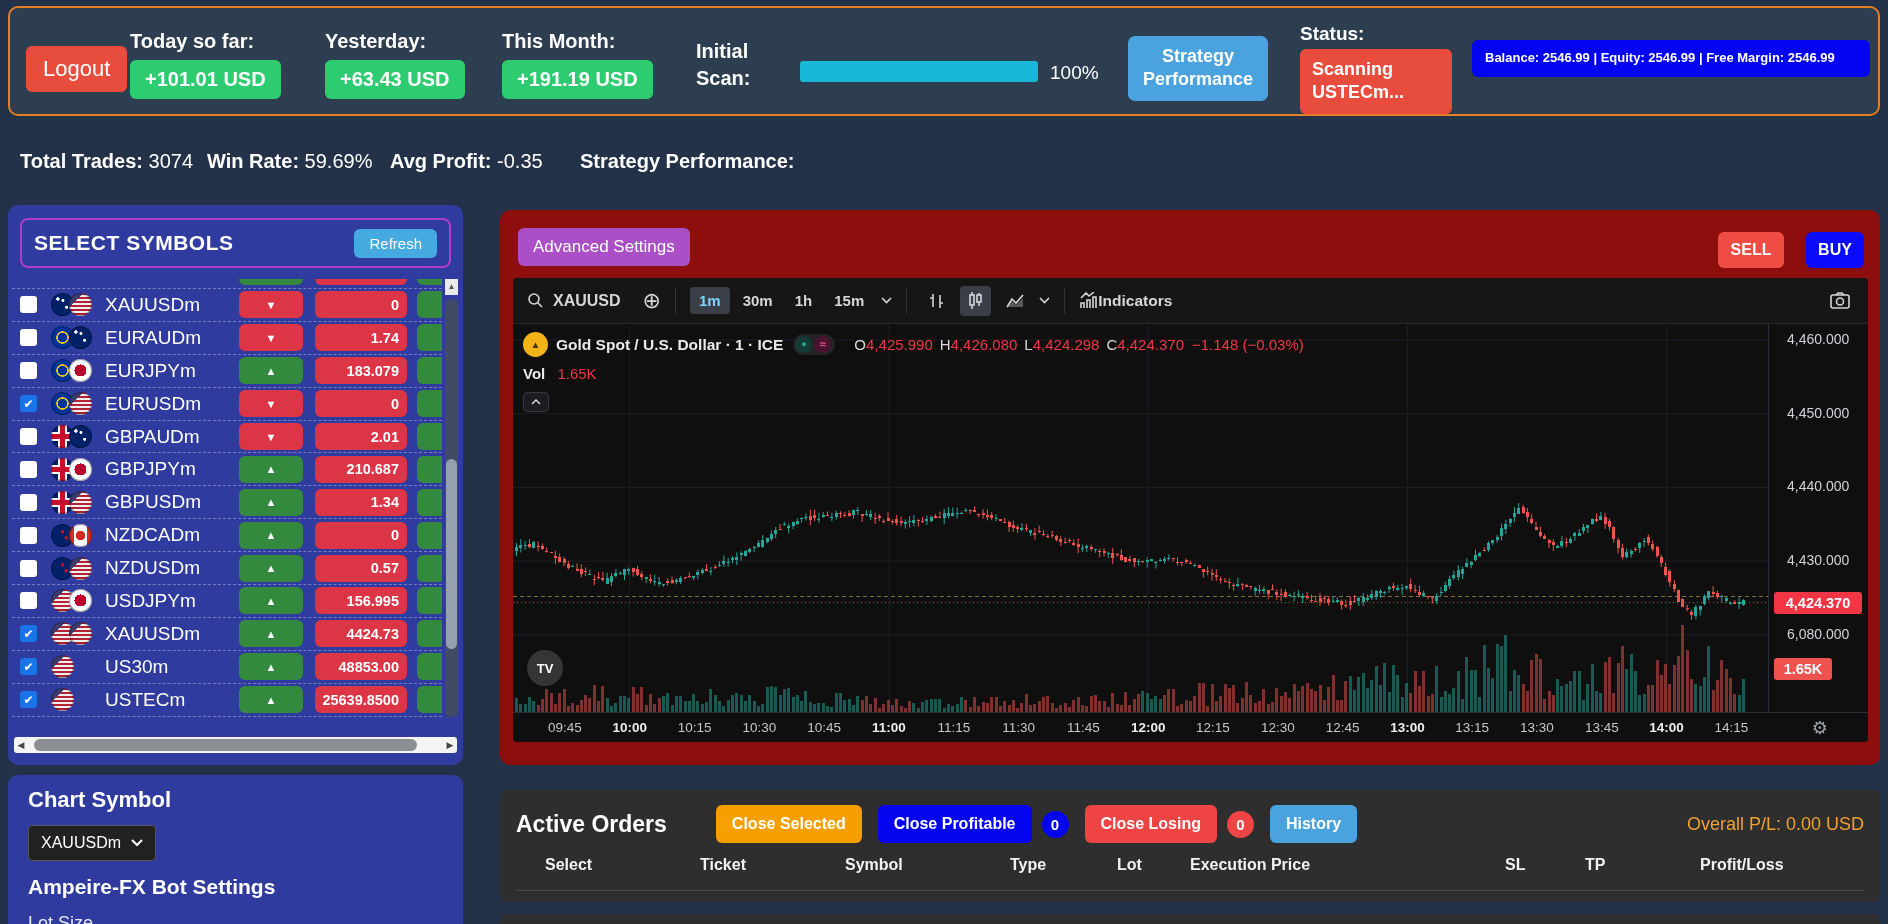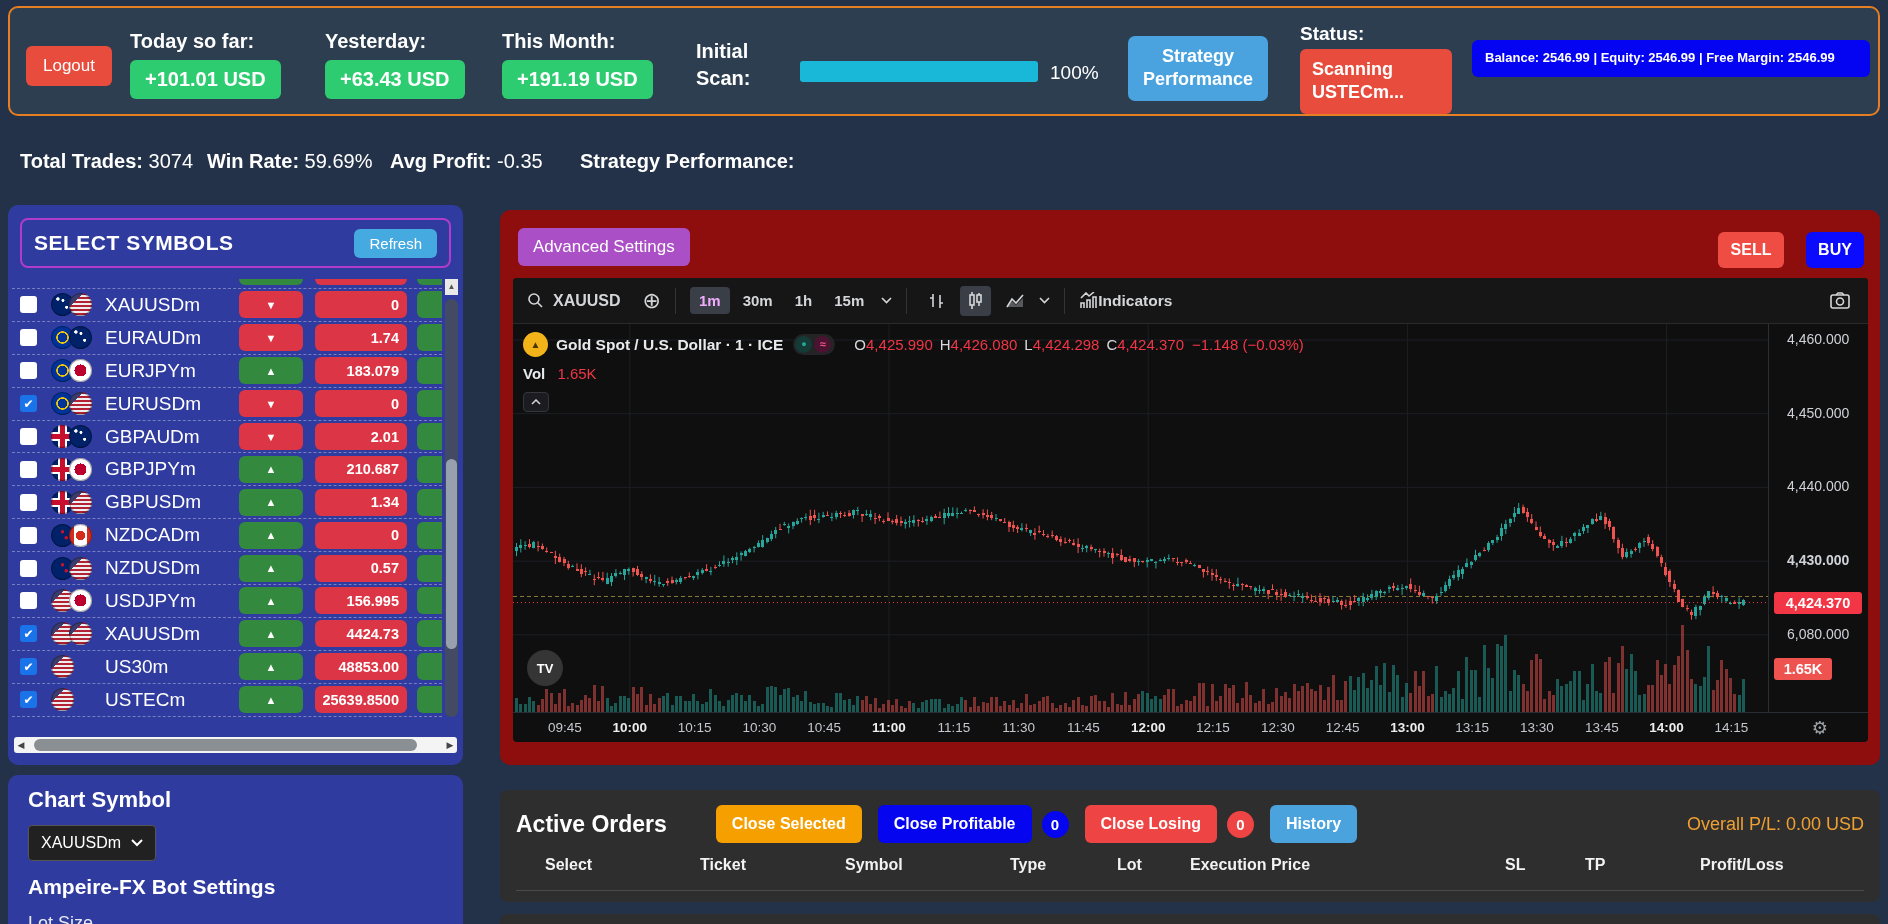--- a/index.html
+++ b/index.html
@@ -3,21 +3,21 @@
 <meta charset="utf-8">
 <style>
   * { margin:0; padding:0; box-sizing:border-box; }
   html,body { width:1888px; height:924px; overflow:hidden; }
   body { position:relative; background:#233248; font-family:"Liberation Sans", sans-serif; color:#fff; }
 
   
   .topbar { position:absolute; left:8px; top:6px; width:1872px; height:110px;
     background:#2c3e50; border:2px solid #e67e22; border-radius:10px; }
   .btn { display:inline-block; border-radius:6px; color:#fff; text-align:center; cursor:pointer; }
-  .logout { position:absolute; left:16px; top:38px; background:#e74c3c; padding:10px 17px; font-size:17px; }
+  .logout { position:absolute; left:16px; top:38px; background:#e74c3c; padding:10px 17px; font-size:22px; }
   .tstat { position:absolute; top:22px; }
   .tstat .tlabel { font-weight:bold; font-size:20px; margin-bottom:7px; }
   .tstat .tbadge { background:#2ecc71; border-radius:6px; padding:8px 15px; font-weight:bold; font-size:20px; display:inline-block; }
   .scan-label { position:absolute; left:686px; top:30px; width:78px; font-weight:bold; font-size:20px; line-height:1.35; }
   .progress { position:absolute; left:790px; top:53px; width:238px; height:21px; background:#20303f; border-radius:3px; overflow:hidden; }
   .progress .fill { height:100%; background:#1ab8d8; }
   .pct { position:absolute; left:1040px; top:54px; font-size:19px; }
   .strat-btn { position:absolute; left:1118px; top:28px; width:140px; background:#4aa3df; border-radius:7px;
     padding:9px 12px; font-weight:bold; font-size:18px; line-height:1.3; text-align:center; }
   .status-label { position:absolute; left:1290px; top:15px; font-weight:bold; font-size:19px; }
@@ -87,21 +87,21 @@
   .buy-btn { position:absolute; left:1306px; top:22px; width:58px; height:36px; background:#0b0bff; border-radius:6px;
     font-weight:bold; font-size:16px; line-height:36px; }
   .tv { position:absolute; left:13px; top:68px; width:1355px; height:464px; background:#0f0f0f; border-radius:4px; overflow:hidden; color:#d5d6d9; }
   .tv-toolbar { position:absolute; left:0; top:0; width:100%; height:46px; background:#161616; border-bottom:1px solid #2a2a2a;
     display:flex; align-items:center; }
   .tv-toolbar svg { stroke:#d5d6d9; fill:none; stroke-width:1.6; }
   .tvsym { font-weight:bold; font-size:16px; margin-left:9px; }
   .cplus { font-size:22px; margin-left:22px; color:#d5d6d9; }
   .tdiv { width:1px; height:26px; background:#333; margin:0 14px; }
   .tf { padding:5px 9px; border-radius:4px; font-weight:bold; font-size:15px; margin-right:4px; color:#d5d6d9; }
-  .tf.active { background:#3a3e47; color:#f0abfc; }
+  .tf.active { background:#3a3e47; color:#7dd3fc; }
   .ticon { padding:5px 7px; border-radius:4px; display:flex; align-items:center; }
   .ticon.active { background:#3a3e47; }
   .ind-label { font-weight:bold; font-size:15.5px; }
   .tv-canvas { position:absolute; left:0; top:46px; width:1255px; height:388px; }
   .legend { position:absolute; left:10px; top:8px; }
   .l1 { display:flex; align-items:center; }
   .gold-ic { width:25px; height:25px; border-radius:50%; background:#f2b419; color:#4a3600; font-size:10px;
     display:flex; align-items:center; justify-content:center; flex:0 0 auto; }
   .ltitle { font-weight:bold; font-size:15.5px; color:#e9eaec; margin-left:8px; white-space:nowrap; }
   .pill { width:42px; height:21px; border-radius:11px; background:#242427; margin-left:10px; display:flex; align-items:center; padding:0 2px; }
@@ -1306,21 +1306,21 @@
       </div>
       <div class="tvlogo">TV</div>
     </div>
 
     <div class="paxis" id="price-axis">
       <div class="pbadge" id="price-badge" style="top: 267.593px;">4,424.370</div>
       <div class="vbadge" id="vol-badge" style="top: 334px;">1.65K</div>
     <div class="ptick" style="top: 7px;">4,460.000</div>
         <div class="ptick" style="top: 80.7px;">4,450.000</div>
         <div class="ptick" style="top: 154.4px;">4,440.000</div>
-        <div class="ptick" style="top: 228.1px; font-weight: bold;">4,430.000</div>
+        <div class="ptick" style="top: 228.1px;">4,430.000</div>
         <div class="ptick" style="top: 301.8px;">6,080.000</div>
       </div>
     <div class="taxis" id="time-axis">
       <span class="gear">⚙</span>
     <div class="ttick" style="left: 28px;">09:45</div>
         <div class="ttick hour" style="left: 92.8px;">10:00</div>
         <div class="ttick" style="left: 157.6px;">10:15</div>
         <div class="ttick" style="left: 222.4px;">10:30</div>
         <div class="ttick" style="left: 287.2px;">10:45</div>
         <div class="ttick hour" style="left: 352px;">11:00</div>

